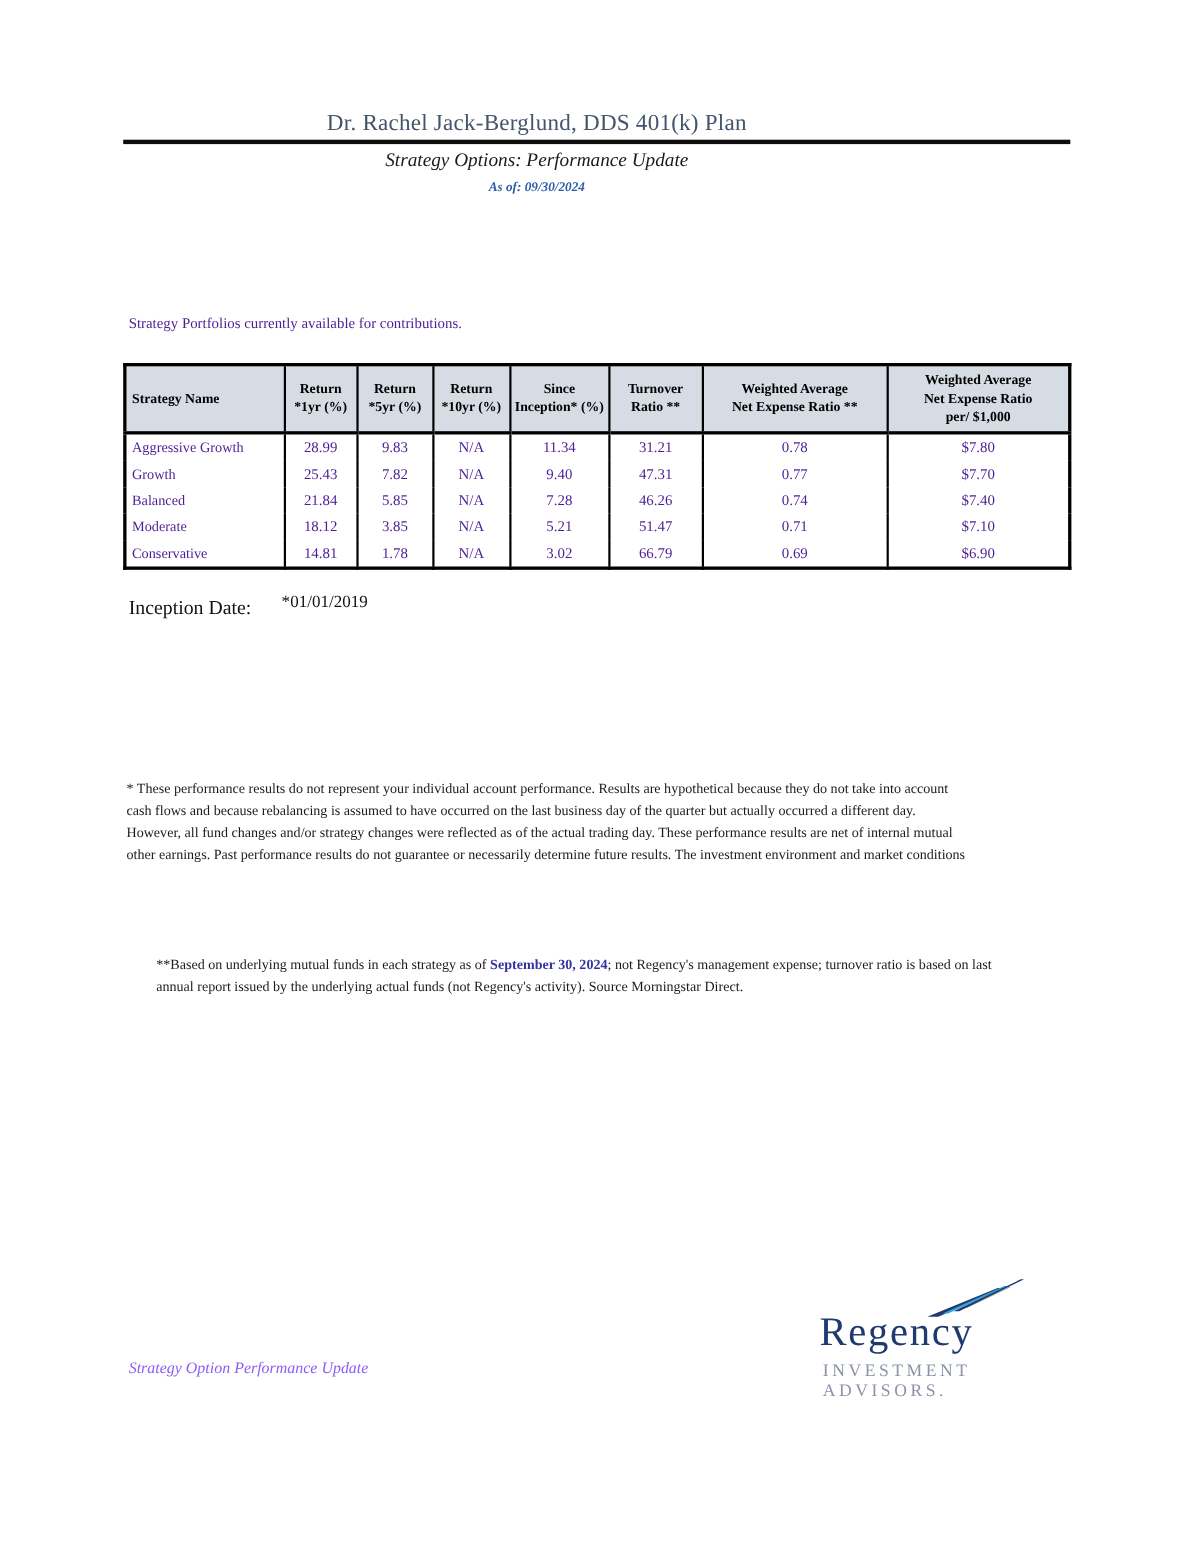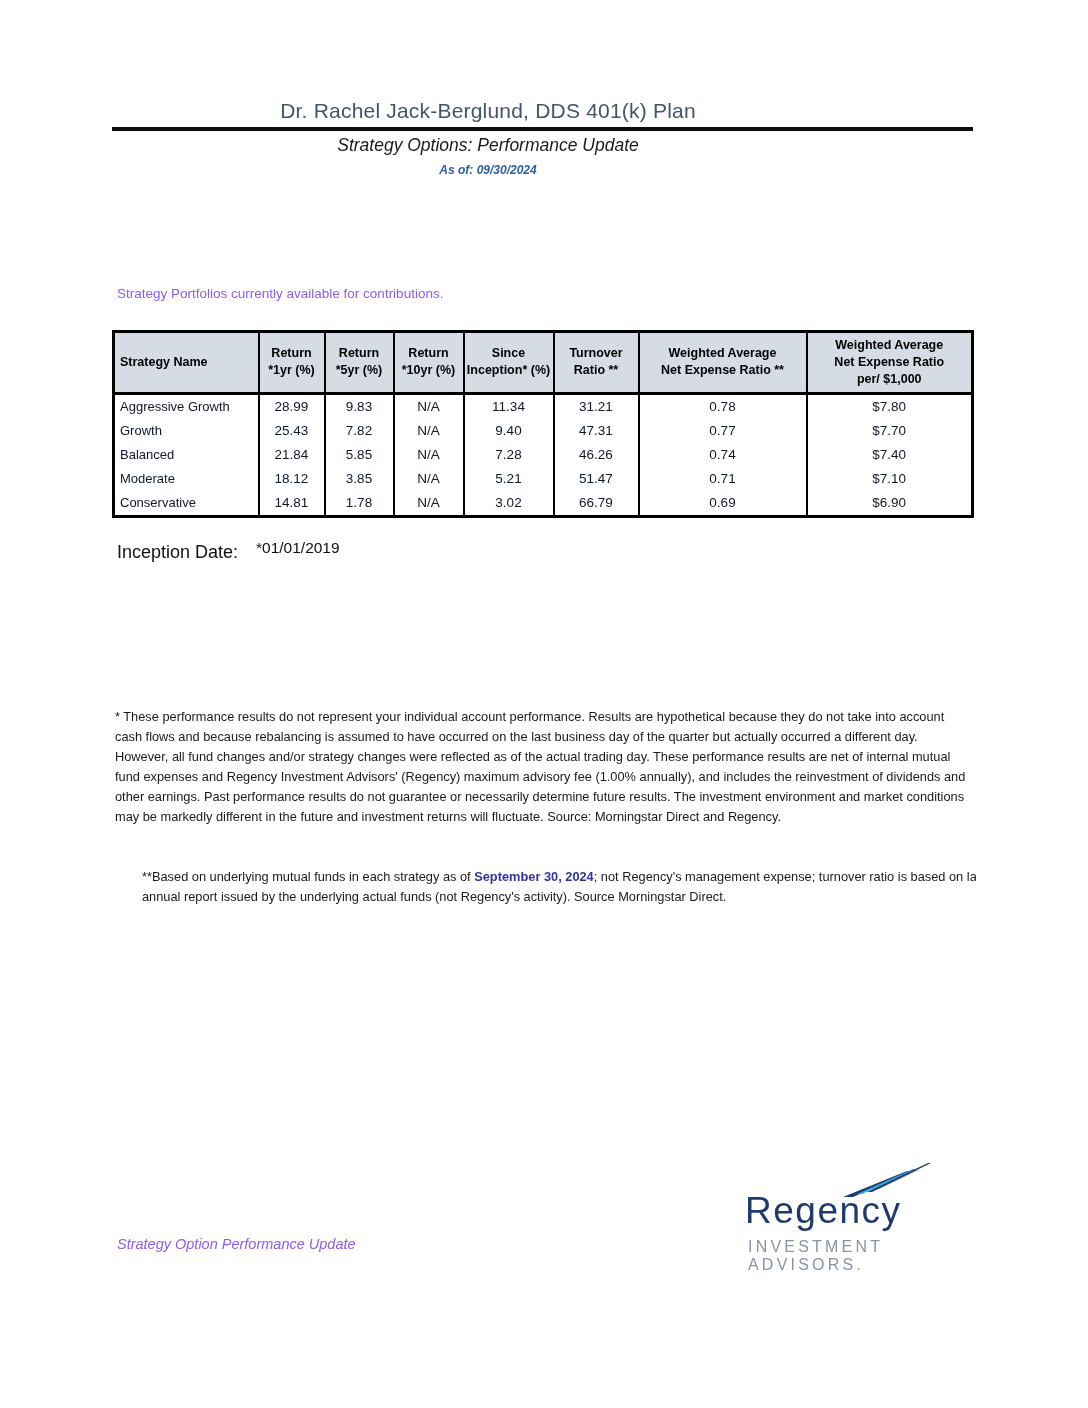--- a/index.html
+++ b/index.html
@@ -1,21 +1,21 @@
 <!DOCTYPE html>
 <html><head>
 <meta charset="utf-8">
 <style>
   html, body { margin: 0; padding: 0; background: #ffffff; }
   .page {
     position: relative;
     width: 976px;
     height: 1408px;
     background: #ffffff;
-    font-family: Liberation Sans, sans-serif;
+    font-family: Liberation Serif, serif;
     color: #111111;
     overflow: hidden;
   }
 
   
   .doc-title {
     position: absolute;
     top: 99px; left: 0; width: 100%;
     text-align: center;
     font-size: 21px;
@@ -44,21 +44,21 @@
     font-style: italic;
     font-weight: bold;
     color: #2E5EA8;
   }
 
   
   .intro {
     position: absolute;
     top: 286px; left: 117px;
     font-size: 13.5px;
-    color: #8b5cf6;
+    color: #4c1d95;
   }
 
   
   .table-wrap { position: absolute; top: 330px; left: 112px; }
   table.perf {
     border-collapse: collapse;
     table-layout: fixed;
     border: 3px solid #000;
   }
   table.perf th {
@@ -75,21 +75,21 @@
     color: #000;
   }
   table.perf th.first { text-align: left; padding-left: 5px; }
   table.perf td {
     border-left: 2px solid #000000;
     border-right: 2px solid #000;
     font-size: 13.5px;
     text-align: center;
     height: 24px;
     padding: 0 2px;
-    color: #0f172a;
+    color: #4c1d95;
     vertical-align: middle;
   }
   table.perf td.name {
     text-align: left;
     padding-left: 5px;
     font-size: 13px;
   }
 
   
   .inception-label {
@@ -265,23 +265,21 @@
     </table>
   </div>
 
   <div class="inception-label">Inception Date:</div>
   <div class="inception-value">*01/01/2019</div>
 
   <div class="footnote1">
     <div>* These performance results do not represent your individual account performance.  Results are hypothetical because they do not take into account</div>
     <div>cash flows and because rebalancing is assumed to have occurred on the last business day of the quarter but actually occurred a different day.</div>
     <div>However, all fund changes and/or strategy changes were reflected as of the actual trading day. These performance results are net of internal mutual</div>
-    <div>fund expenses and Regency Investment Advisors' (Regency) maximum advisory fee (1.00% annually), and includes the reinvestment of dividends and</div>
     <div>other earnings.  Past performance results do not guarantee or necessarily determine future results.  The investment environment and market conditions</div>
-    <div>may be markedly different in the future and investment returns will fluctuate. Source: Morningstar Direct and Regency.</div>
   </div>
 
   <div class="footnote2">
     <div><span>**Based on underlying mutual funds in each strategy as of </span><span class="date">September 30, 2024</span><span>;  not Regency's management expense; turnover ratio is based on last</span></div>
     <div>annual report  issued by the underlying actual funds (not Regency's activity). Source Morningstar Direct.</div>
   </div>
 
   <div class="footer-doc-name">Strategy Option Performance Update</div>
 
   <div class="logo">

